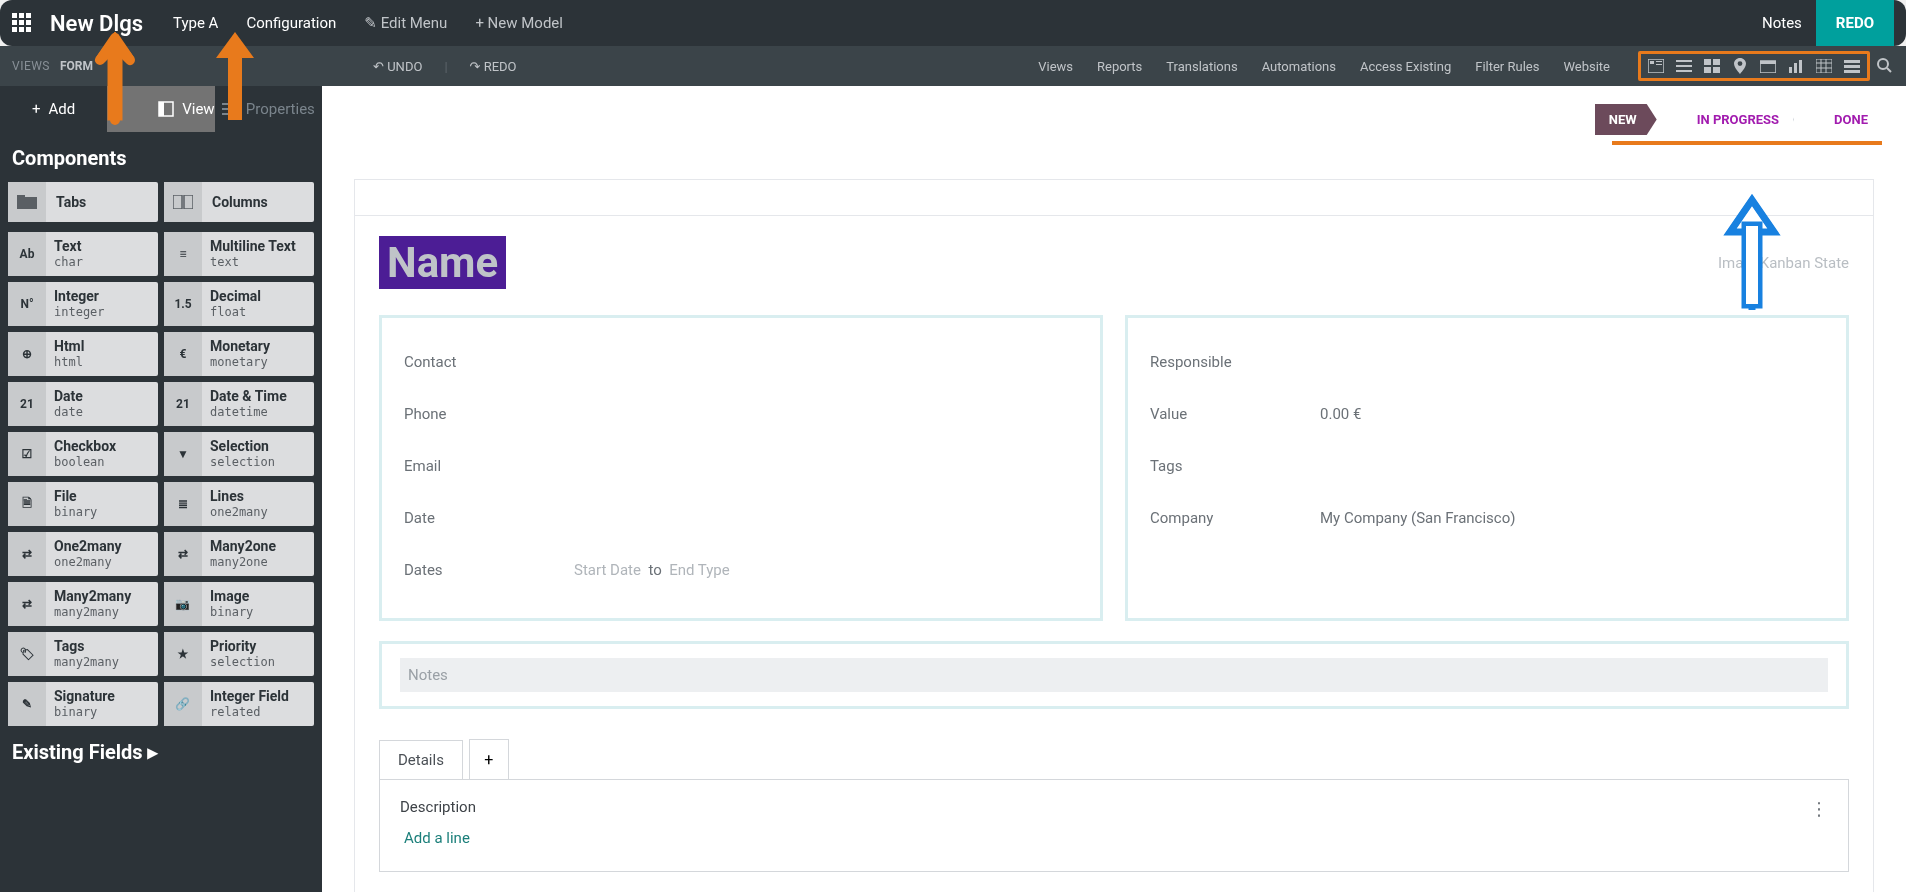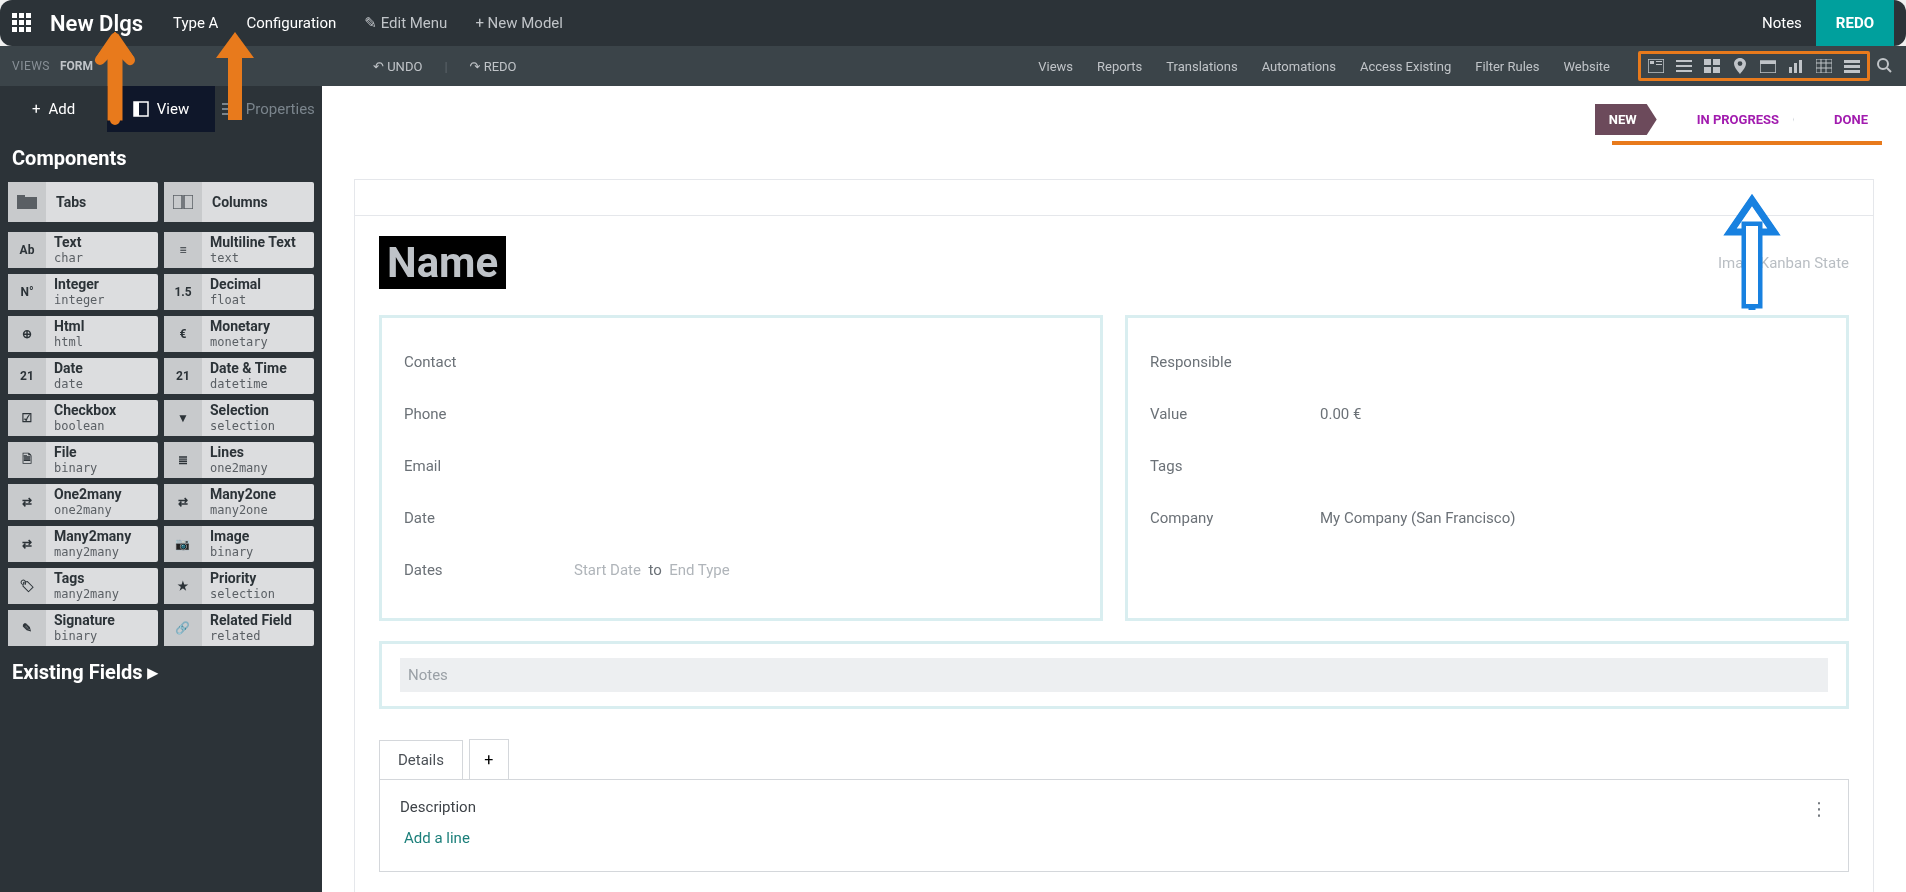--- a/index.html
+++ b/index.html
@@ -24,51 +24,51 @@
 .subbar .rt-links span { cursor: pointer; }
 .subbar .view-icons { display: flex; gap: 10px; align-items: center; border: 3px solid #e87a1c; border-radius: 2px; padding: 4px 6px; }
 .subbar .vicon { width: 18px; height: 16px; display: inline-flex; align-items: center; justify-content: center; color: #c0c4c8; cursor: pointer; }
 .subbar .search-icon { width: 18px; height: 18px; margin-left: 6px; cursor: pointer; }
 
 .main-wrap { display: flex; height: calc(100% - 86px); }
 
 .sidebar { width: 322px; background: #2c3338; color: #fff; padding-top: 0; overflow-y: auto; }
 .side-tabs { display: flex; height: 46px; }
 .side-tab { flex: 1; display: flex; align-items: center; justify-content: center; gap: 8px; background: #2c3338; cursor: pointer; font-size: 15px; }
-.side-tab.active { background: #0f172a; }
+.side-tab.active { background: #737373; justify-content: flex-end; }
 .side-tab.dim { color: #7a848c; }
 .side-tab .ticon { width: 16px; height: 16px; }
 
 .section-hdr { font-size: 20px; font-weight: 700; padding: 14px 12px 12px; }
 .comp-row { display: flex; gap: 6px; padding: 0 8px 10px; }
 .comp-card { flex: 1; background: #dcdddf; color: #2c3338; display: flex; align-items: center; height: 40px; border-radius: 2px; cursor: grab; }
 .comp-card .ci { width: 38px; height: 100%; background: #c8cacc; display: flex; align-items: center; justify-content: center; }
 .comp-card .cl { padding-left: 10px; font-weight: 700; font-size: 14px; }
 
 .field-grid { display: grid; grid-template-columns: 1fr 1fr; gap: 6px; padding: 0 8px; }
-.field-card { background: #dcdddf; color: #2c3338; display: flex; height: 36px; border-radius: 2px; cursor: grab; }
+.field-card { background: #dcdddf; color: #2c3338; display: flex; height: 44px; border-radius: 2px; cursor: grab; }
 .field-card .fi { width: 38px; background: #c8cacc; display: flex; align-items: center; justify-content: center; font-size: 12px; font-weight: 700; }
 .field-card .ft { padding: 6px 8px; display: flex; flex-direction: column; justify-content: center; }
 .field-card .fn { font-size: 14px; font-weight: 700; line-height: 1.1; }
 .field-card .fs { font-family: monospace; font-size: 12px; color: #5a5f64; }
 
 .canvas-area { flex: 1; background: #fff; overflow-y: auto; position: relative; }
 
 .stages-row { display: flex; justify-content: flex-end; padding: 18px 24px 0 37px; gap: 20px; position: relative; }
 .stage { display: inline-flex; align-items: center; padding: 8px 14px; font-size: 13px; font-weight: 700; color: #a21caf; position: relative; cursor: pointer; }
 .stage.active { background: #6c4a5b; color: #fff; clip-path: polygon(0 0, calc(100% - 10px) 0, 100% 50%, calc(100% - 10px) 100%, 0 100%); padding-right: 20px; }
 .stage.next { border-right: 1px solid #d6dadf; clip-path: polygon(0 0, calc(100% - 8px) 0, 100% 50%, calc(100% - 8px) 100%, 0 100%, 8px 50%); padding-left: 20px; }
 .stage.last { clip-path: polygon(0 0, 100% 0, 100% 100%, 0 100%, 8px 50%); padding-left: 20px; }
 .orange-line { height: 4px; background: #e87a1c; margin: 6px 24px 0 auto; width: 270px; }
 
 .form-card { margin: 34px 32px 0; border: 1px solid #e5e7eb; background: #fff; }
 .form-topstrip { border-bottom: 1px solid #e5e7eb; height: 36px; }
 .form-body { padding: 20px 24px 28px; }
 .name-row { display: flex; justify-content: space-between; align-items: center; margin-bottom: 26px; }
-.name-field { font-size: 42px; font-weight: 700; color: #bfc3c8; background: #000000; padding: 2px 8px; }
+.name-field { font-size: 42px; font-weight: 700; color: #bfc3c8; background: #4c1d95; padding: 2px 8px; }
 .img-kan { color: #b9bec3; font-size: 15px; }
 
 .two-col { display: flex; gap: 22px; }
 .col-box { flex: 1; border: 3px solid #d9eef0; padding: 18px 22px 22px; }
 .frow { display: flex; align-items: center; min-height: 52px; font-size: 15px; }
 .frow .flabel { width: 170px; color: #6b7177; }
 .frow .fval { color: #6b7177; }
 .date-inline { color: #b0b5ba; }
 
 .notes-box { border: 3px solid #d9eef0; margin: 20px 0 30px; padding: 14px 18px; }
@@ -373,21 +373,21 @@
         <div class="field-card">
           <div class="fi">✎</div>
           <div class="ft">
             <div class="fn">Signature</div>
             <div class="fs">binary</div>
           </div>
         </div>
         <div class="field-card">
           <div class="fi">🔗</div>
           <div class="ft">
-            <div class="fn">Related Field</div>
+            <div class="fn">Integer Field</div>
             <div class="fs">related</div>
           </div>
         </div>
       </div>
 
     <div class="section-hdr"><span>Existing Fields</span> ▸</div>
   </div>
 
   <div class="canvas-area">
 

